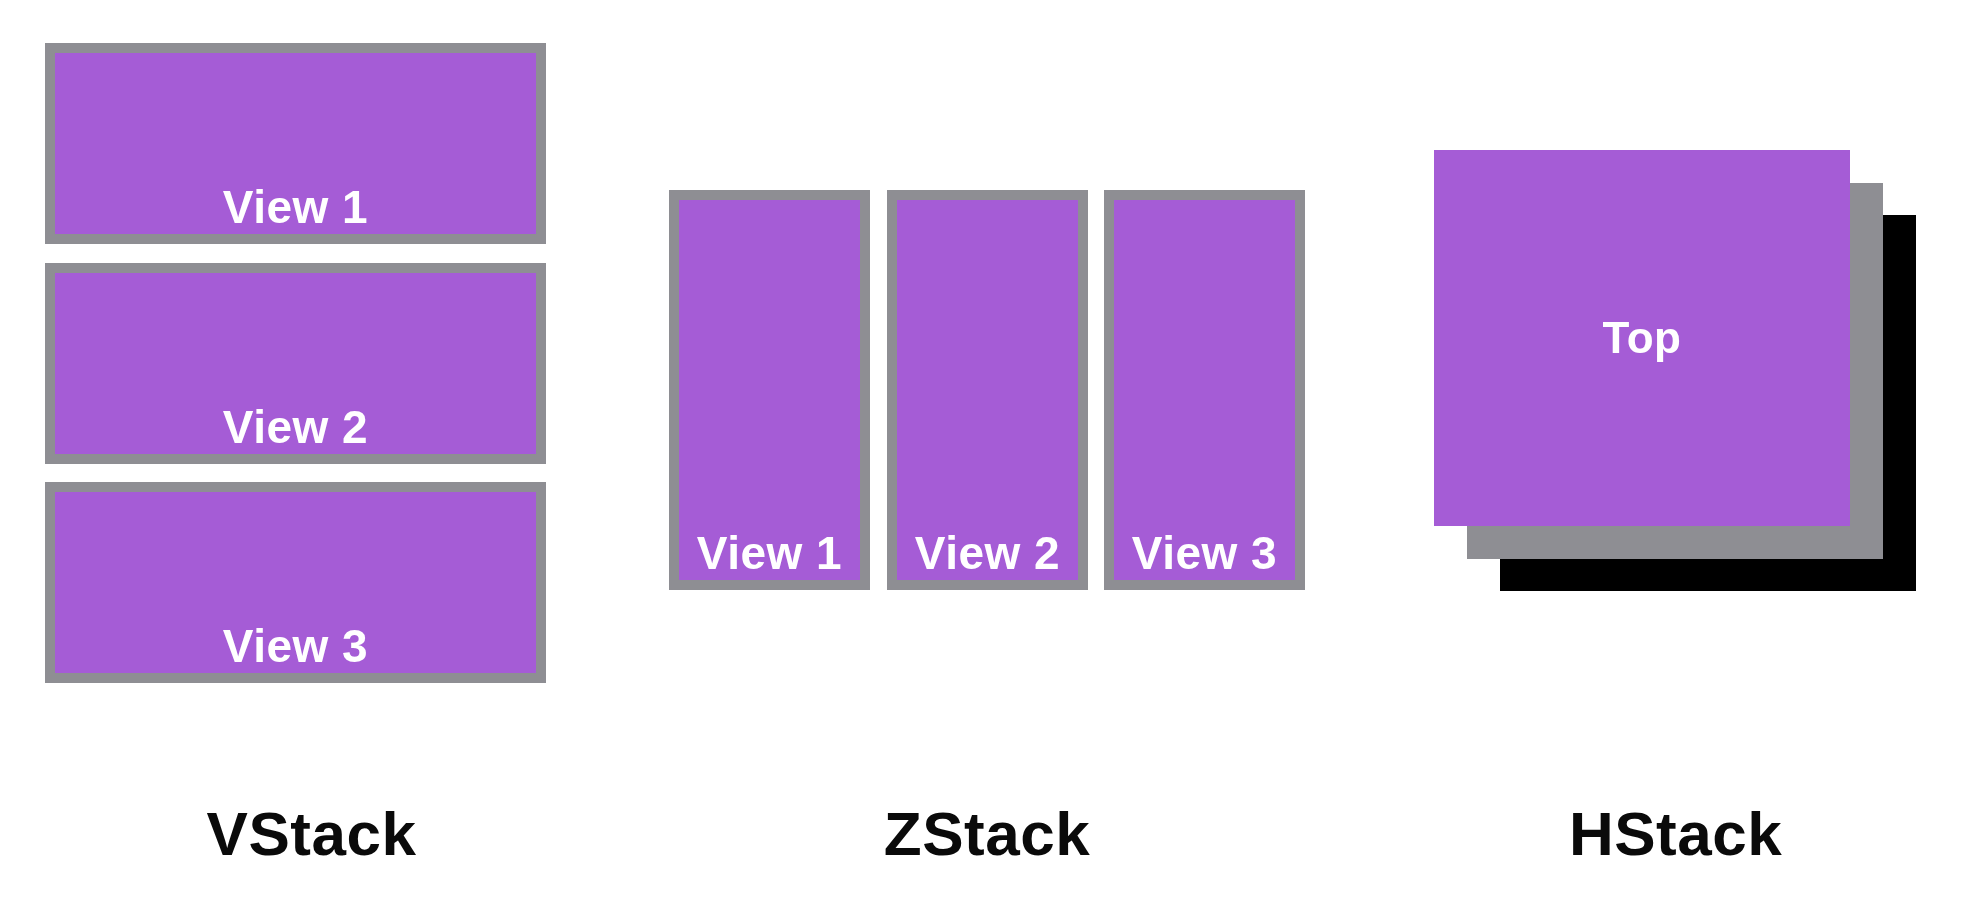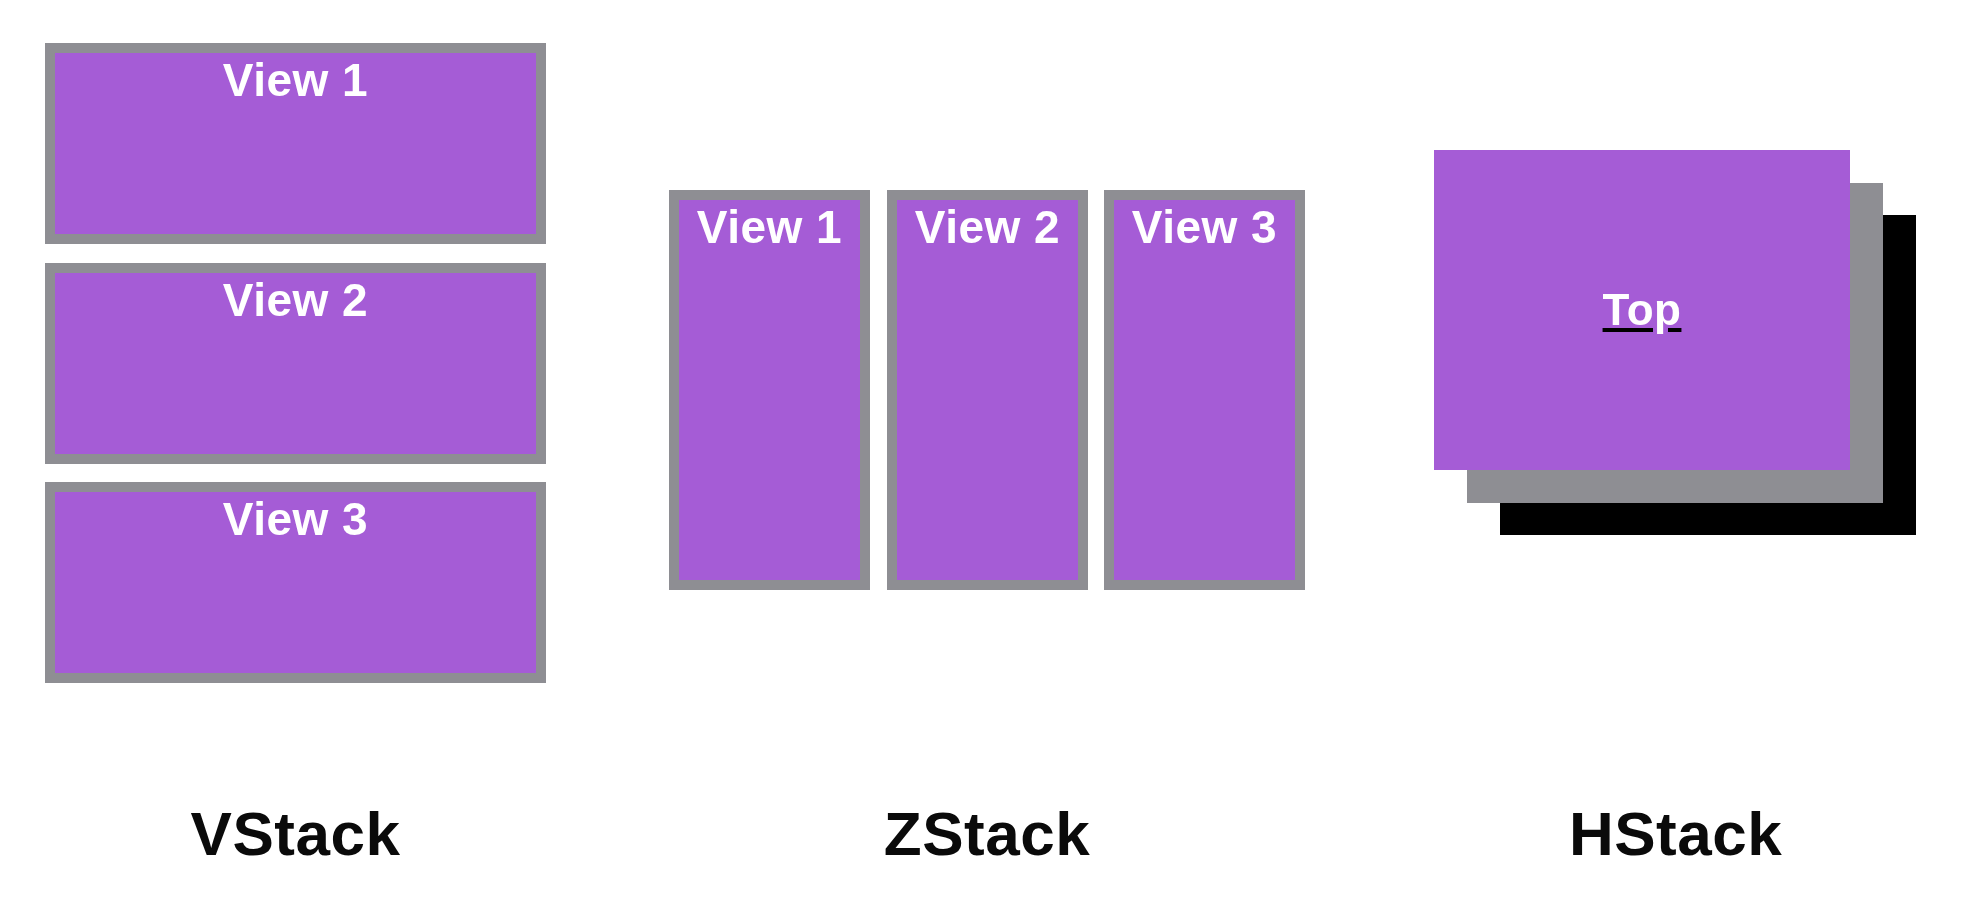--- a/index.html
+++ b/index.html
@@ -18,60 +18,60 @@
     background:#ffffff;
     font-family:"Liberation Sans", sans-serif;
     overflow:hidden;
   }
   
   .view-box{
     position:absolute;
     background:var(--purple);
     border:10px solid var(--gray);
     display:flex;
-    align-items:flex-start;
+    align-items:flex-end;
     justify-content:center;
   }
   .view-label{
     color:var(--viewtext);
     font-weight:700;
     font-size:46px;
     letter-spacing:0.5px;
     white-space:nowrap;
   }
   
   .vbox{left:45px;width:501px;height:201px;}
   .vbox1{top:43px;}
   .vbox2{top:263px;}
   .vbox3{top:482px;}
   
   .hbox{top:190px;width:201px;height:400px;}
   .hbox1{left:669px;}
   .hbox2{left:887px;}
   .hbox3{left:1104px;}
   
-  .zlayer{position:absolute;width:416px;height:320px;text-decoration:underline;}
+  .zlayer{position:absolute;width:416px;height:376px;}
   .z-back{left:1500px;top:215px;background:var(--black);}
   .z-middle{left:1467px;top:183px;background:var(--gray);}
   .z-top{
     left:1434px;top:150px;background:var(--purple);
     display:flex;align-items:center;justify-content:center;
   }
   .z-top .view-label{font-size:44px;}
   
   .caption{
     position:absolute;
     top:798px;
     text-align:center;
     color:var(--label);
     font-weight:700;
     font-size:62px;
     letter-spacing:0.5px;
   }
-  .caption-vstack{left:45px;width:501px;}
+  .caption-vstack{left:61px;width:501px;}
   .caption-hstack{left:669px;width:636px;}
   .caption-zstack{left:1434px;width:483px;}
 </style>
 </head>
 <body>
 
 <div class="canvas">
 
   <section>
     <div class="view-box vbox vbox1">

